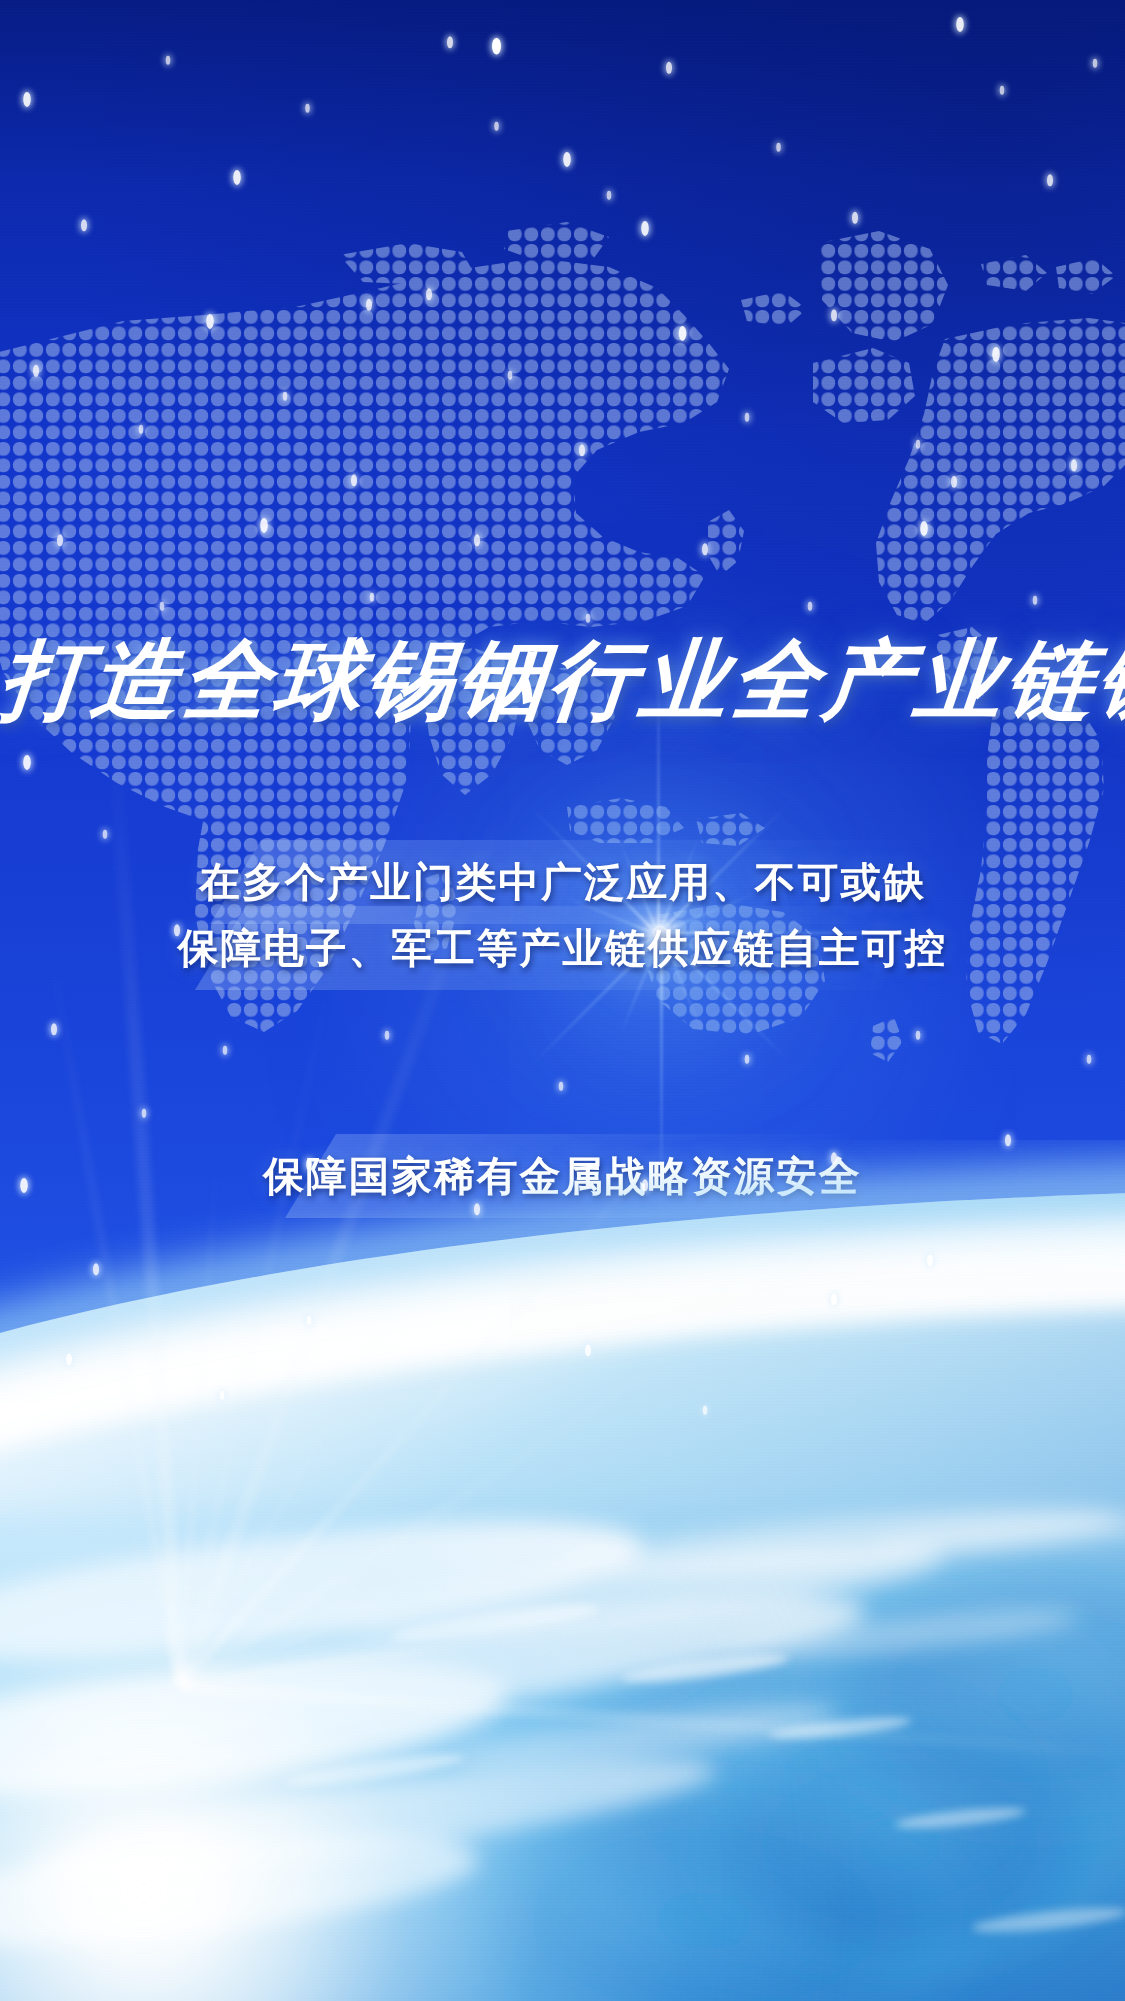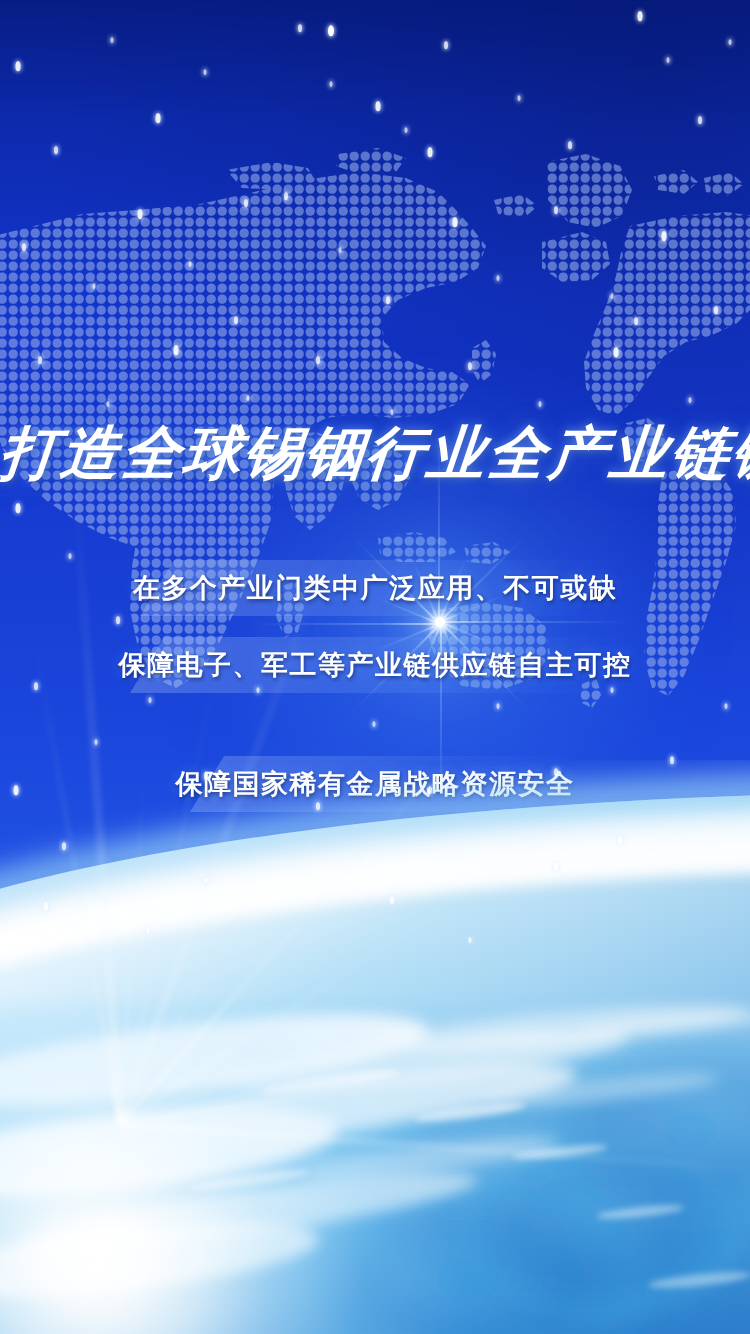--- a/index.html
+++ b/index.html
@@ -294,21 +294,21 @@
       <div class="flare-ray" style="width: 70px; transform: rotate(337.5deg) translateY(-1px);"></div>
     </div>
   <div class="flare-core"></div>
 
   <div class="title">打造全球锡铟行业全产业链链主</div>
 
   <div class="sub-row" id="subrow0" style="top: 560px;">
     <div class="sub-banner" id="subban0" style="left: 140px; width: 470px;"></div>
     <div class="sub-text">在多个产业门类中广泛应用、不可或缺</div>
   </div>
-  <div class="sub-row" id="subrow1" style="top: 637px;">
+  <div class="sub-row" id="subrow1" style="top: 604px;">
     <div class="sub-banner" id="subban1" style="left: 130px; width: 490px;"></div>
     <div class="sub-text">保障电子、军工等产业链供应链自主可控</div>
   </div>
   <div class="sub-row" id="subrow2" style="top: 756px;">
     <div class="sub-banner" id="subban2" style="left: 190px; width: 380px;"></div>
     <div class="sub-text">保障国家稀有金属战略资源安全</div>
   </div>
 
   <div class="earth-wrap">
     <svg viewBox="0 0 750 574" preserveAspectRatio="none">

